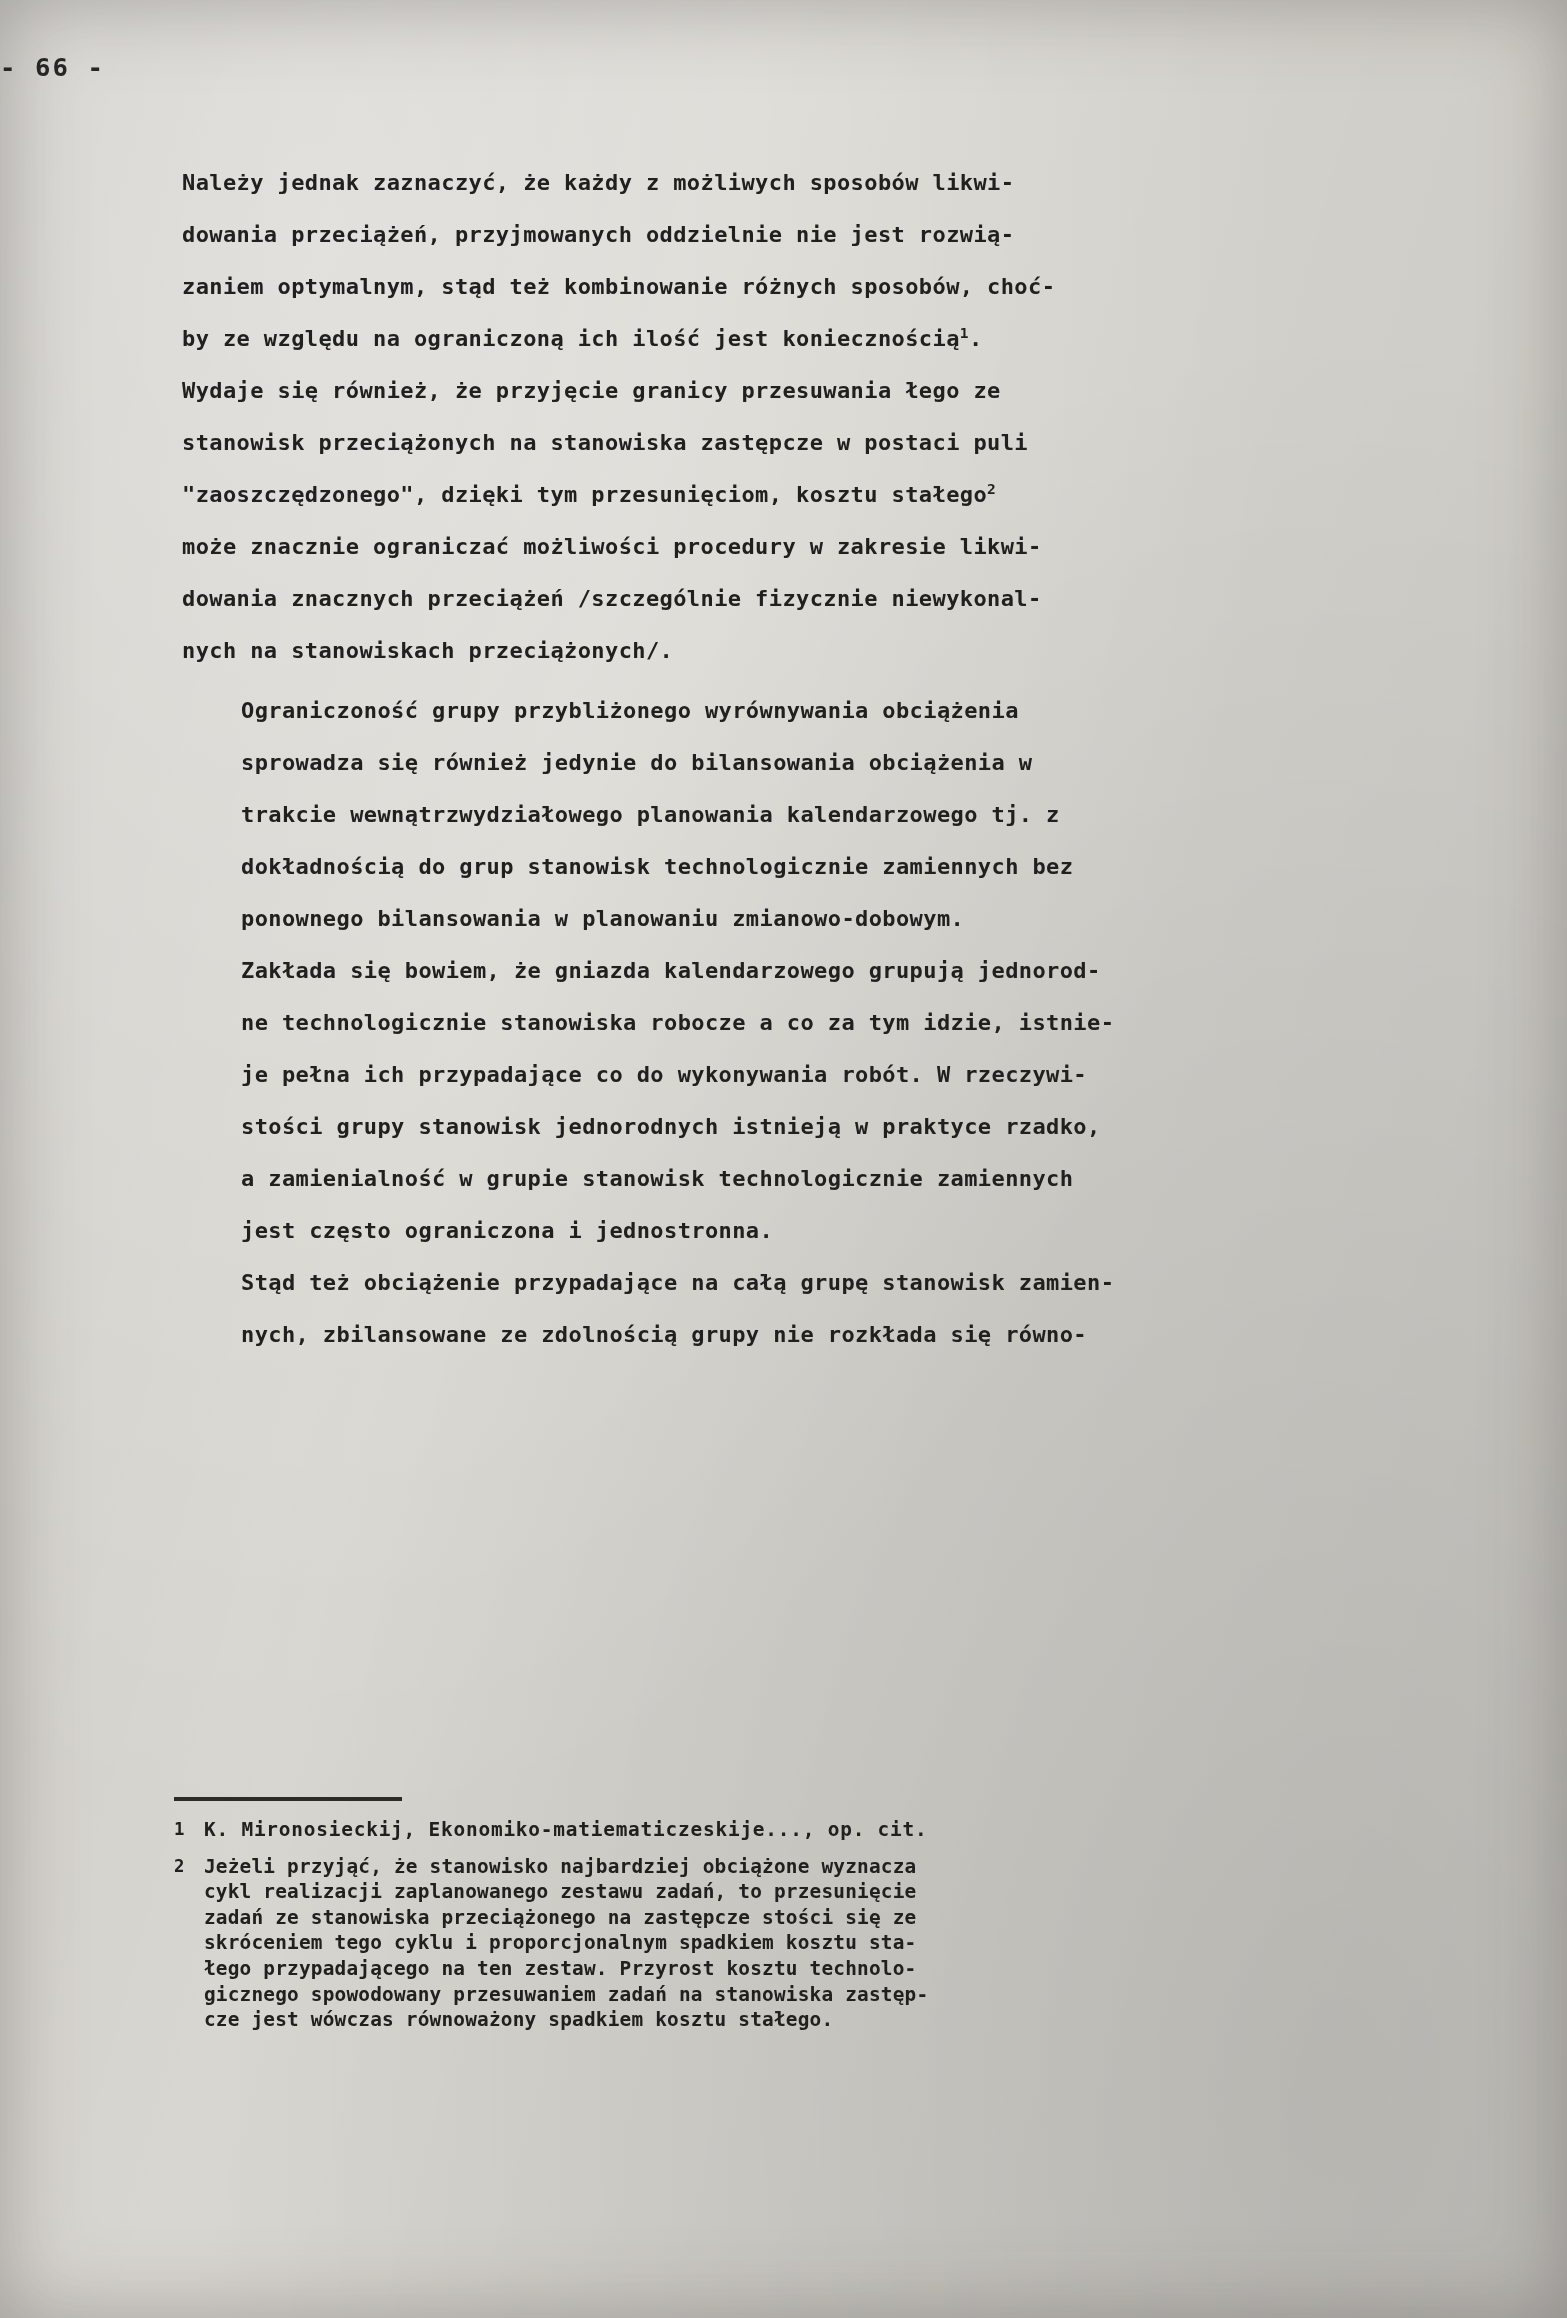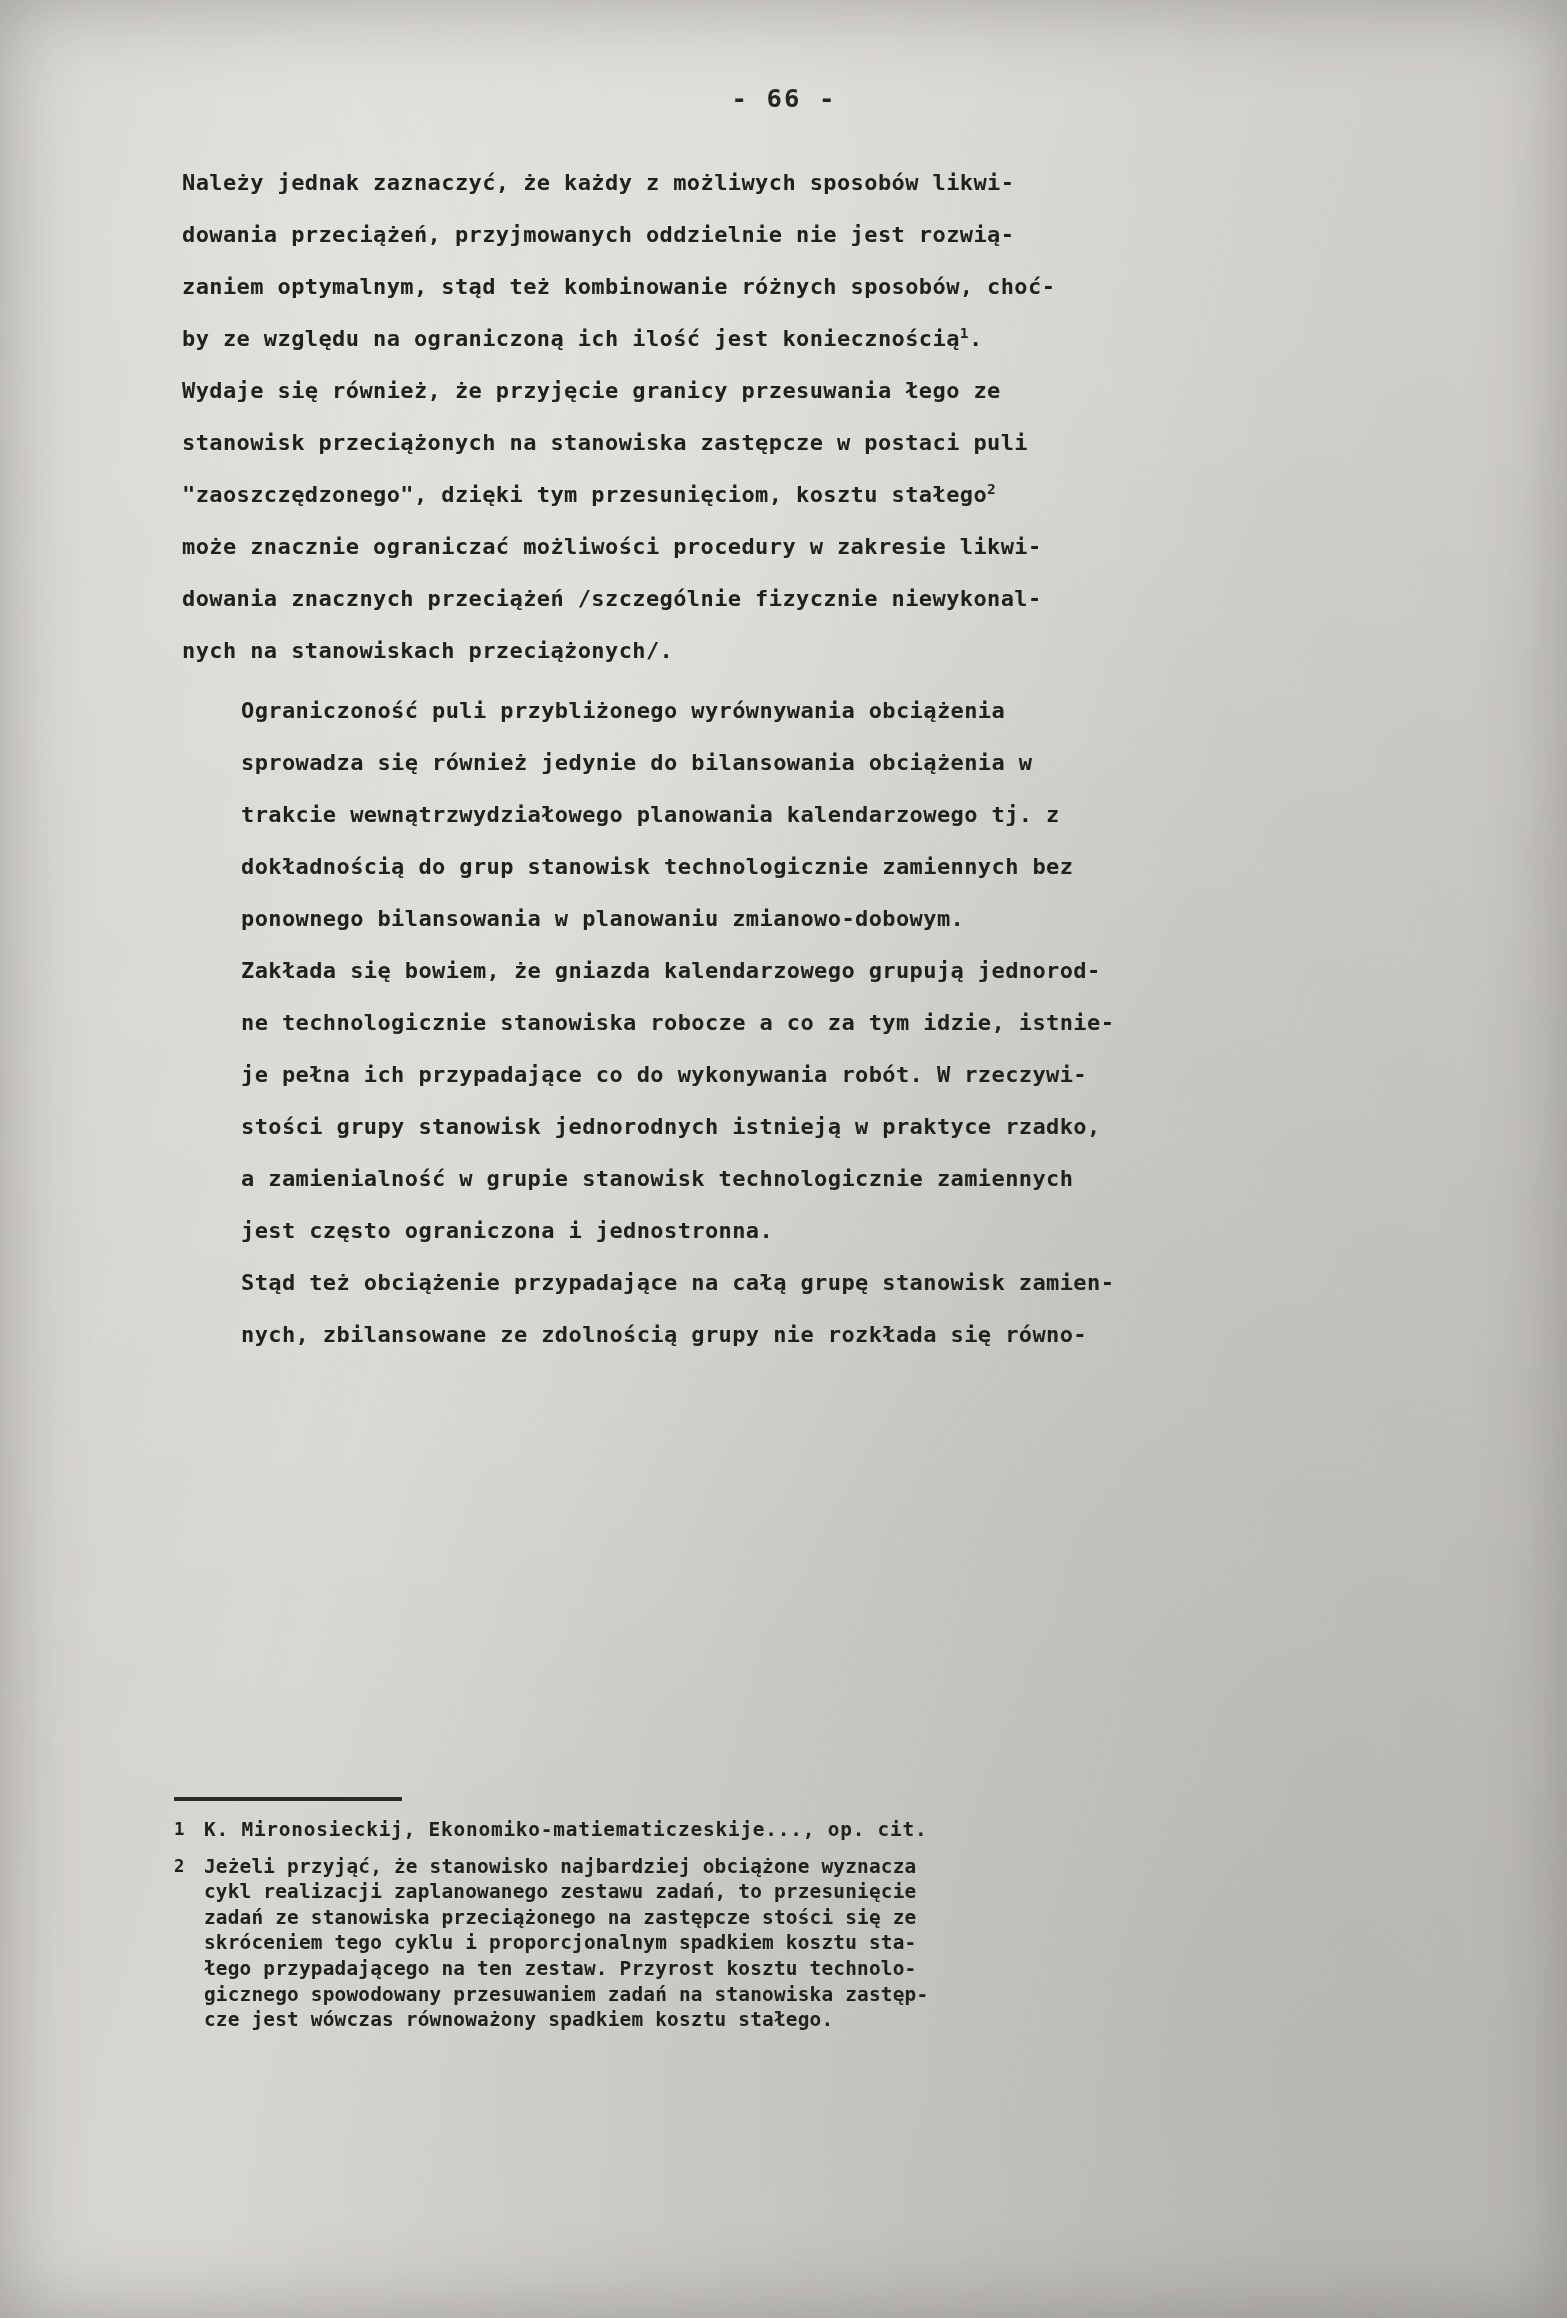--- a/index.html
+++ b/index.html
@@ -38,26 +38,25 @@
   .content {
     position: relative;
     z-index: 2;
   }
 
   .page-number {
     position: absolute;
     top: 52px;
     left: 0;
     width: 100%;
-    text-align: center;
+    text-align: left;
     font-size: 25.6px;
     letter-spacing: 2.1px;
     font-weight: bold;
     color: #262624;
-    margin-top: 31px;
   }
 
   .body-block {
     position: absolute;
     top: 149px;
     left: 174px;
     width: 1300px;
   }
 
   .para {
@@ -140,21 +139,21 @@
         <span class="line"><span>by ze względu na ograniczoną ich ilość jest koniecznością</span><sup>1</sup>.</span>
         <span class="line">Wydaje się również, że przyjęcie granicy przesuwania łego ze</span>
         <span class="line">stanowisk przeciążonych na stanowiska zastępcze w postaci puli</span>
         <span class="line"><span>"zaoszczędzonego", dzięki tym przesunięciom, kosztu stałego</span><sup>2</sup></span>
         <span class="line">może znacznie ograniczać możliwości procedury w zakresie likwi-</span>
         <span class="line">dowania znacznych przeciążeń /szczególnie fizycznie niewykonal-</span>
         <span class="line">nych na stanowiskach przeciążonych/.</span>
       </p>
 
       <p class="para indent-first">
-        <span>Ograniczoność puli przybliżonego wyrównywania obciążenia</span>
+        <span>Ograniczoność grupy przybliżonego wyrównywania obciążenia</span>
         <span class="line">sprowadza się również jedynie do bilansowania obciążenia w</span>
         <span class="line">trakcie wewnątrzwydziałowego planowania kalendarzowego tj. z</span>
         <span class="line">dokładnością do grup stanowisk technologicznie zamiennych bez</span>
         <span class="line">ponownego bilansowania w planowaniu zmianowo-dobowym.</span>
         <span class="line">Zakłada się bowiem, że gniazda kalendarzowego grupują jednorod-</span>
         <span class="line">ne technologicznie stanowiska robocze a co za tym idzie, istnie-</span>
         <span class="line">je pełna ich przypadające co do wykonywania robót. W rzeczywi-</span>
         <span class="line">stości grupy stanowisk jednorodnych istnieją w praktyce rzadko,</span>
         <span class="line">a zamienialność w grupie stanowisk technologicznie zamiennych</span>
         <span class="line">jest często ograniczona i jednostronna.</span>

